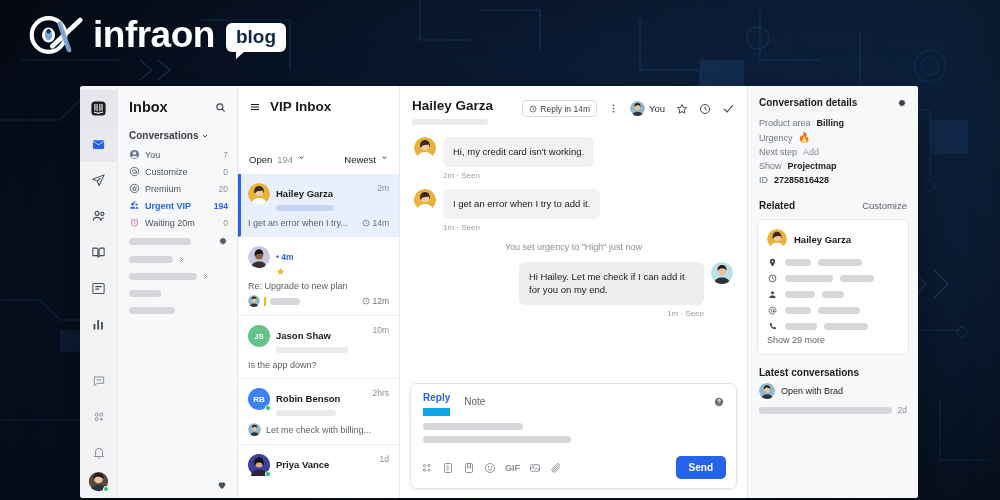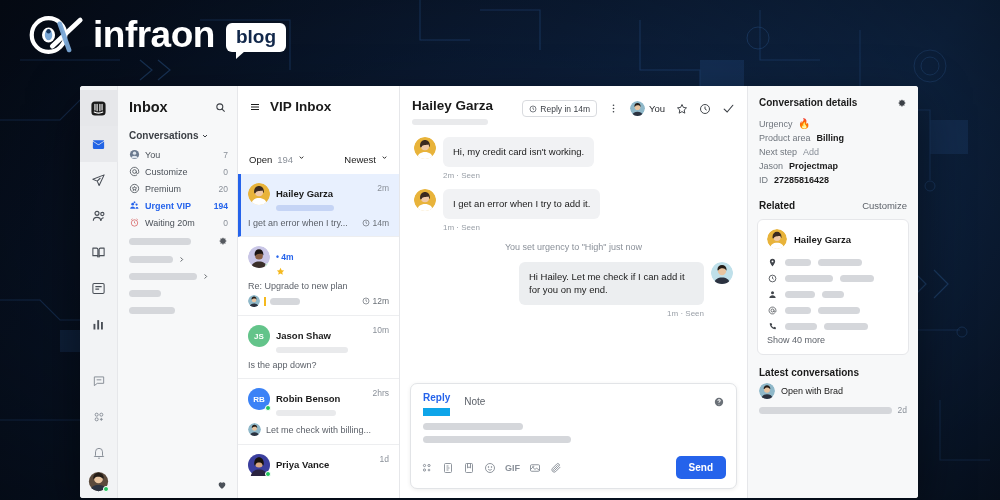--- a/index.html
+++ b/index.html
@@ -760,33 +760,33 @@
     <div class="p-hd">
       <span class="p-t">Conversation details</span>
       <span>
         <svg width="10" height="10" viewBox="0 0 24 24" fill="#3b3f45">
             <path d="M12 8.5a3.5 3.5 0 100 7 3.5 3.5 0 000-7zm0 5.2a1.7 1.7 0 110-3.4 1.7 1.7 0 010 3.4z"></path>
             <path d="M20 13.2v-2.4l-2.1-.4a6 6 0 00-.6-1.5l1.2-1.8-1.7-1.7-1.8 1.2a6 6 0 00-1.5-.6L13.1 4h-2.4l-.4 2.1a6 6 0 00-1.5.6L7 5.5 5.3 7.2l1.2 1.8a6 6 0 00-.6 1.5L3.8 11v2.4l2.1.4a6 6 0 00.6 1.5l-1.2 1.8 1.7 1.7 1.8-1.2a6 6 0 001.5.6l.4 2.1h2.4l.4-2.1a6 6 0 001.5-.6l1.8 1.2 1.7-1.7-1.2-1.8a6 6 0 00.6-1.5z"></path>
           </svg>
       </span>
     </div>
     <div class="attr">
+      <span class="k">Product area</span>
+      <span class="v">Billing</span>
+    </div>
+    <div class="attr">
       <span class="k">Urgency</span>
       <span class="v" style="font-size:10px">🔥</span>
-    </div>
-    <div class="attr">
-      <span class="k">Product area</span>
-      <span class="v">Billing</span>
     </div>
     <div class="attr">
       <span class="k">Next step</span>
       <span class="v pl">Add</span>
     </div>
     <div class="attr">
-      <span class="k">Jason</span>
+      <span class="k">Show</span>
       <span class="v">Projectmap</span>
     </div>
     <div class="attr">
       <span class="k">ID</span>
       <span class="v">27285816428</span>
     </div>
 
     <div class="p-hd" style="padding-top:13px">
       <span class="p-t">Related</span>
       <span class="p-a">Customize</span>
@@ -844,21 +844,21 @@
       </div>
       <div class="frow" style="margin-bottom:4px">
         <span class="fi">
           <svg width="9" height="9" viewBox="0 0 24 24" fill="#42464c">
               <path d="M6.6 3h3l1.6 4-2 1.4a12 12 0 006.4 6.4l1.4-2 4 1.6v3a2 2 0 01-2.2 2A17.5 17.5 0 014.6 5.2 2 2 0 016.6 3z"></path>
             </svg>
         </span>
         <span class="ph" style="width:32px"></span>
         <span class="ph" style="width:44px"></span>
       </div>
-      <div class="more">Show 40 more</div>
+      <div class="more">Show 29 more</div>
     </div>
 
     <div class="p-hd" style="padding-top:12px;padding-bottom:5px">
       <span class="p-t">Latest conversations</span>
     </div>
     <div class="lrow">
       <span class="av">
         <svg viewBox="0 0 24 24" width="16" height="16">
             <circle cx="12" cy="12" r="12" fill="#8fb8c9"></circle>
             <circle cx="12" cy="10" r="4.5" fill="#e8c4a0"></circle>

